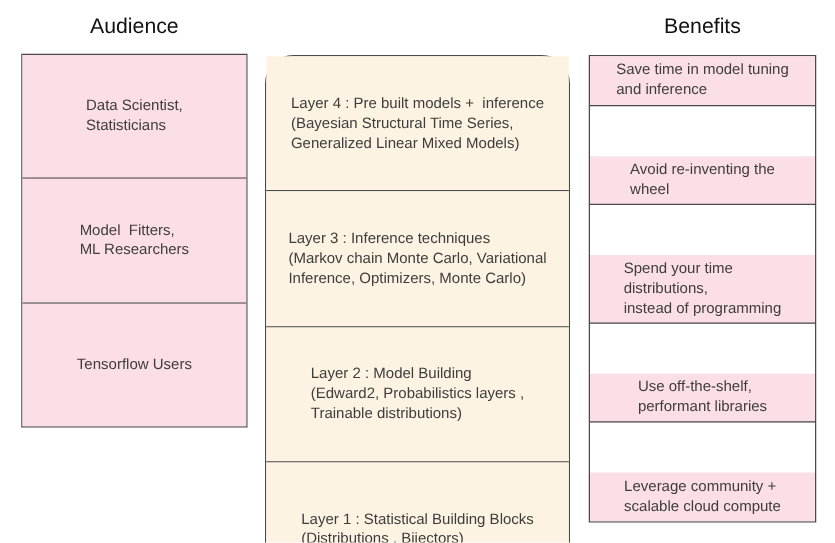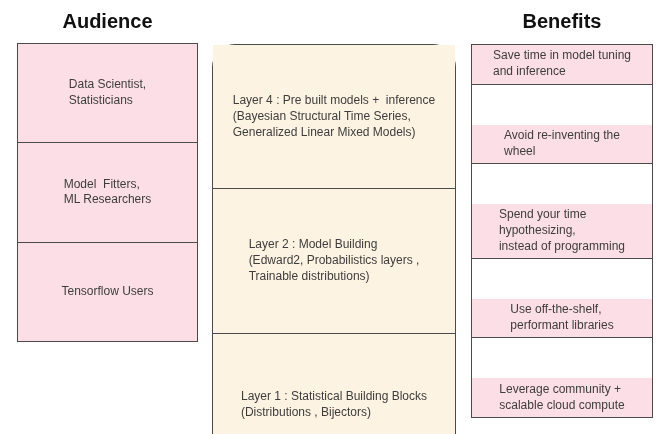--- a/index.html
+++ b/index.html
@@ -20,22 +20,22 @@
     position: relative;
     overflow: hidden;
   }
   .col-header {
     position: absolute;
     top: 10px;
     height: 22px;
     display: flex;
     align-items: center;
     justify-content: center;
-    font-size: 20px;
-    font-weight: bold;
+    font-size: 17px;
+    font-weight: normal;
     color: var(--heading);
   }
   .stack {
     position: absolute;
     display: flex;
     flex-direction: column;
     border: 1px solid var(--border);
   }
   .cell {
     flex: 1;
@@ -73,32 +73,35 @@
 Statisticians</div>
   <div class="cell pink">Model  Fitters,
 ML Researchers</div>
   <div class="cell pink">Tensorflow Users</div>
 </div>
 
 <div class="stack" id="layers-stack">
   <div class="cell cream">Layer 4 : Pre built models +  inference
 (Bayesian Structural Time Series,
 Generalized Linear Mixed Models)</div>
+  <div class="cell cream">Layer 3 : Inference techniques
+(Markov chain Monte Carlo, Variational
+Inference, Optimizers, Monte Carlo)</div>
   <div class="cell cream">Layer 2 : Model Building
 (Edward2, Probabilistics layers ,
 Trainable distributions)</div>
   <div class="cell cream">Layer 1 : Statistical Building Blocks
 (Distributions , Bijectors)</div>
 </div>
 
 <div class="stack" id="benefits-stack">
   <div class="cell pink">Save time in model tuning
 and inference</div>
   <div class="cell pink">Avoid re-inventing the
 wheel</div>
   <div class="cell pink">Spend your time
-hypothesizing,
+distributions,
 instead of programming</div>
   <div class="cell pink">Use off-the-shelf,
 performant libraries</div>
   <div class="cell pink">Leverage community +
 scalable cloud compute</div>
 </div>
 
 </body></html>

